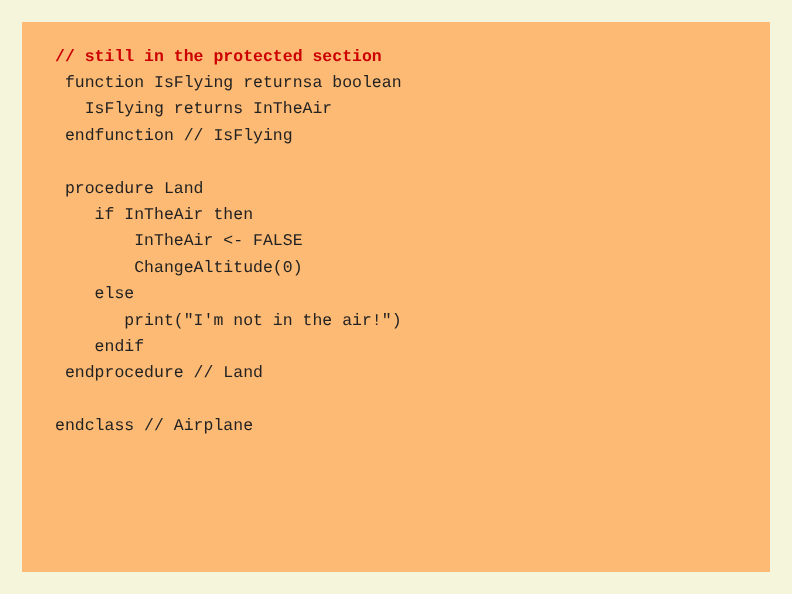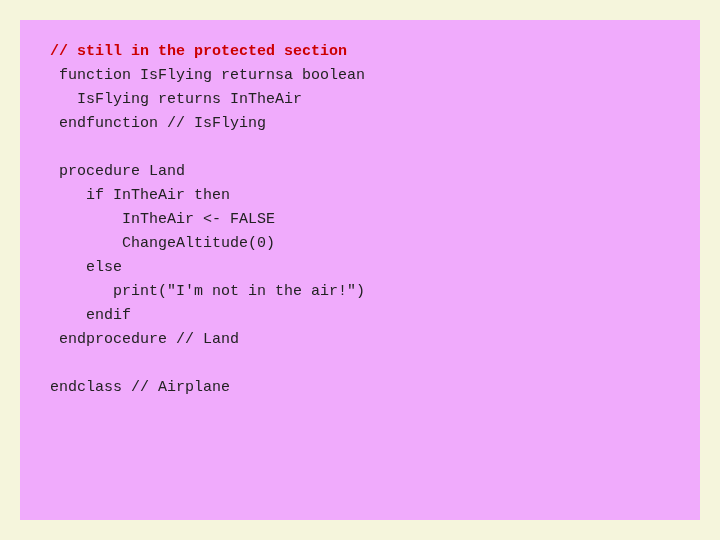--- a/index.html
+++ b/index.html
@@ -14,21 +14,21 @@
       background-color: #f5f5dc;
       display: flex;
       align-items: center;
       justify-content: center;
       font-family: 'Courier New', Courier, monospace;
     }
 
     .code-container {
       width: 680px;
       height: 500px;
-      background-color: #f0abfc;
+      background-color: #fdba74;
       padding: 20px 30px;
       display: flex;
       flex-direction: column;
       justify-content: flex-start;
     }
 
     .code-block {
       font-size: 15px;
       line-height: 1.6;
       white-space: pre;

